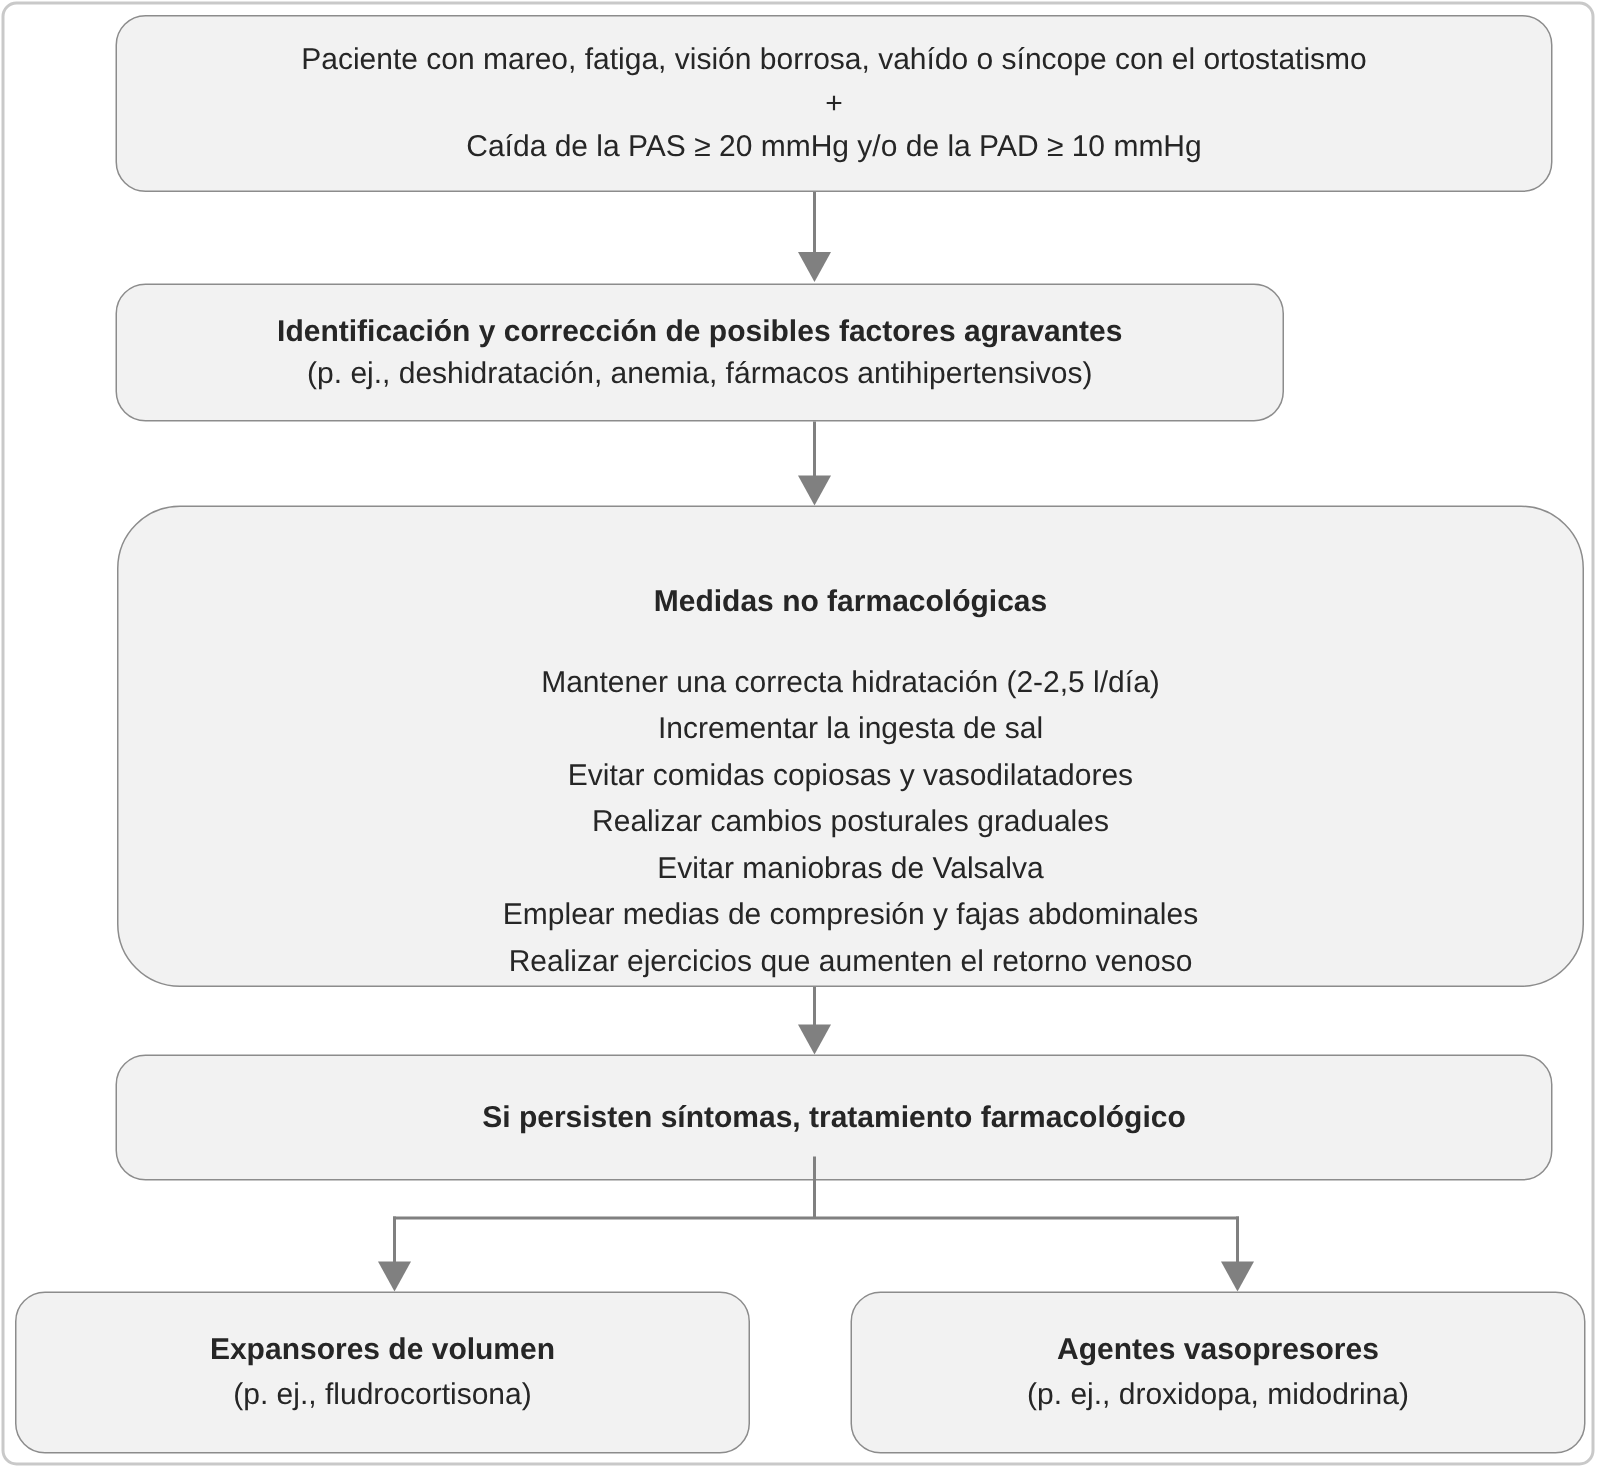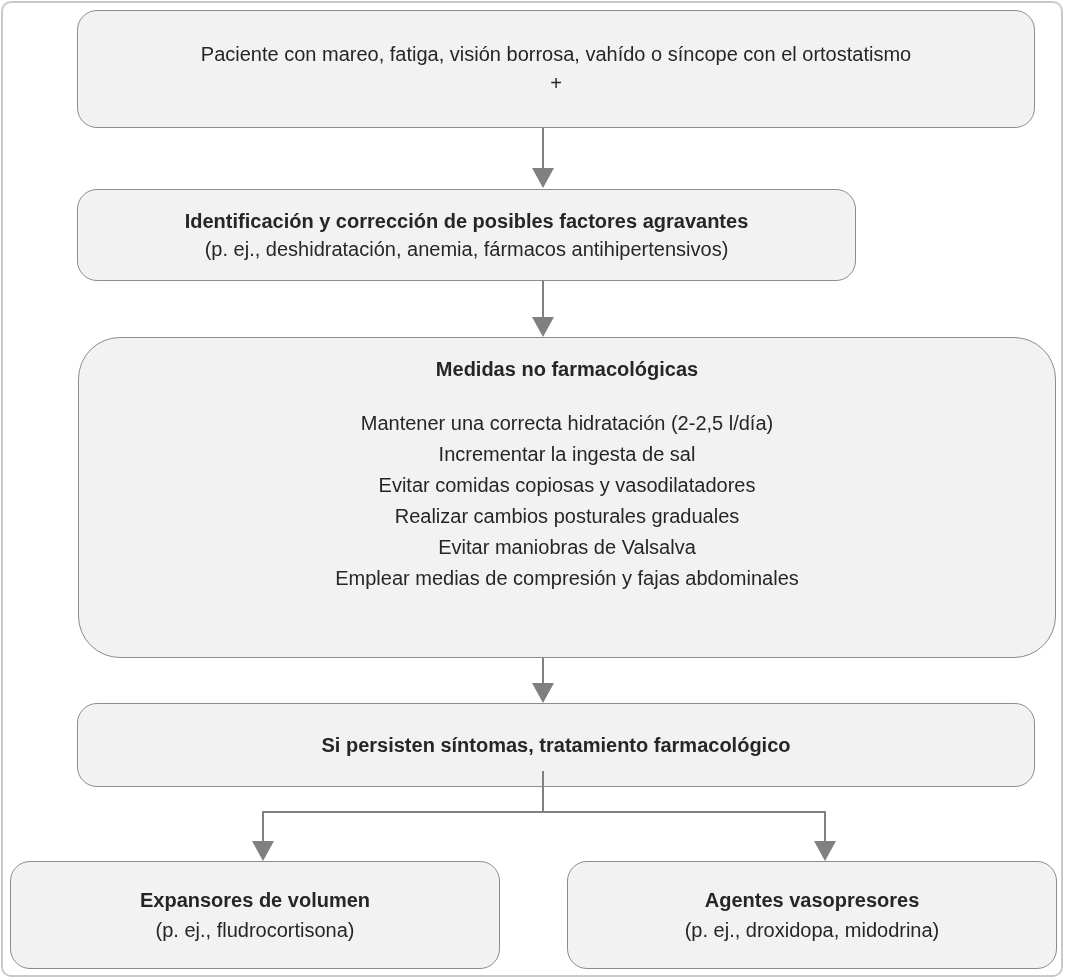--- a/index.html
+++ b/index.html
@@ -40,21 +40,21 @@
   .node .bold { font-weight: bold; }
 
   
   #box-start   { left: 77px;  top: 10px;  width: 958px; height: 118px; }
   
   #box-aggr    { left: 77px;  top: 189px; width: 779px; height: 92px; line-height: 28px; }
   
   #box-nonph   {
     left: 78px; top: 337px; width: 978px; height: 321px;
     border-radius: 42px;
-    justify-content: flex-start;
+    justify-content: flex-end;
     padding-top: 16px;
   }
   #box-nonph .title { font-weight: bold; line-height: 30px; margin-bottom: 24px; }
   #box-nonph .item  { line-height: 31px; }
   
   #box-pharm   { left: 77px;  top: 703px; width: 958px; height: 84px; }
   
   #box-volume  { left: 10px;  top: 861px; width: 490px; height: 108px; line-height: 30px; }
   #box-vaso    { left: 567px; top: 861px; width: 490px; height: 108px; line-height: 30px; text-align: right; }
 
@@ -85,20 +85,21 @@
 </head>
 <body>
 
 <div class="stage">
 
   <div class="frame"></div>
 
   <div class="node" id="box-start">
     <div>Paciente con mareo, fatiga, visión borrosa, vahído o síncope con el ortostatismo</div>
     <div>+</div>
+    <div>Caída de la PAS ≥ 20 mmHg y/o de la PAD ≥ 10 mmHg</div>
   </div>
 
   <div class="stem" id="a1-stem"></div>
   <div class="head" id="a1-head"></div>
 
   <div class="node" id="box-aggr">
     <div class="bold">Identificación y corrección de posibles factores agravantes</div>
     <div>(p. ej., deshidratación, anemia, fármacos antihipertensivos)</div>
   </div>
 
@@ -106,20 +107,21 @@
   <div class="head" id="a2-head"></div>
 
   <div class="node" id="box-nonph">
     <div class="title">Medidas no farmacológicas</div>
     <div class="item">Mantener una correcta hidratación (2-2,5 l/día)</div>
     <div class="item">Incrementar la ingesta de sal</div>
     <div class="item">Evitar comidas copiosas y vasodilatadores</div>
     <div class="item">Realizar cambios posturales graduales</div>
     <div class="item">Evitar maniobras de Valsalva</div>
     <div class="item">Emplear medias de compresión y fajas abdominales</div>
+    <div class="item">Realizar ejercicios que aumenten el retorno venoso</div>
   </div>
 
   <div class="stem" id="a3-stem"></div>
   <div class="head" id="a3-head"></div>
 
   <div class="node" id="box-pharm">
     <div class="bold">Si persisten síntomas, tratamiento farmacológico</div>
   </div>
 
   <div class="stem" id="br-stem"></div>

